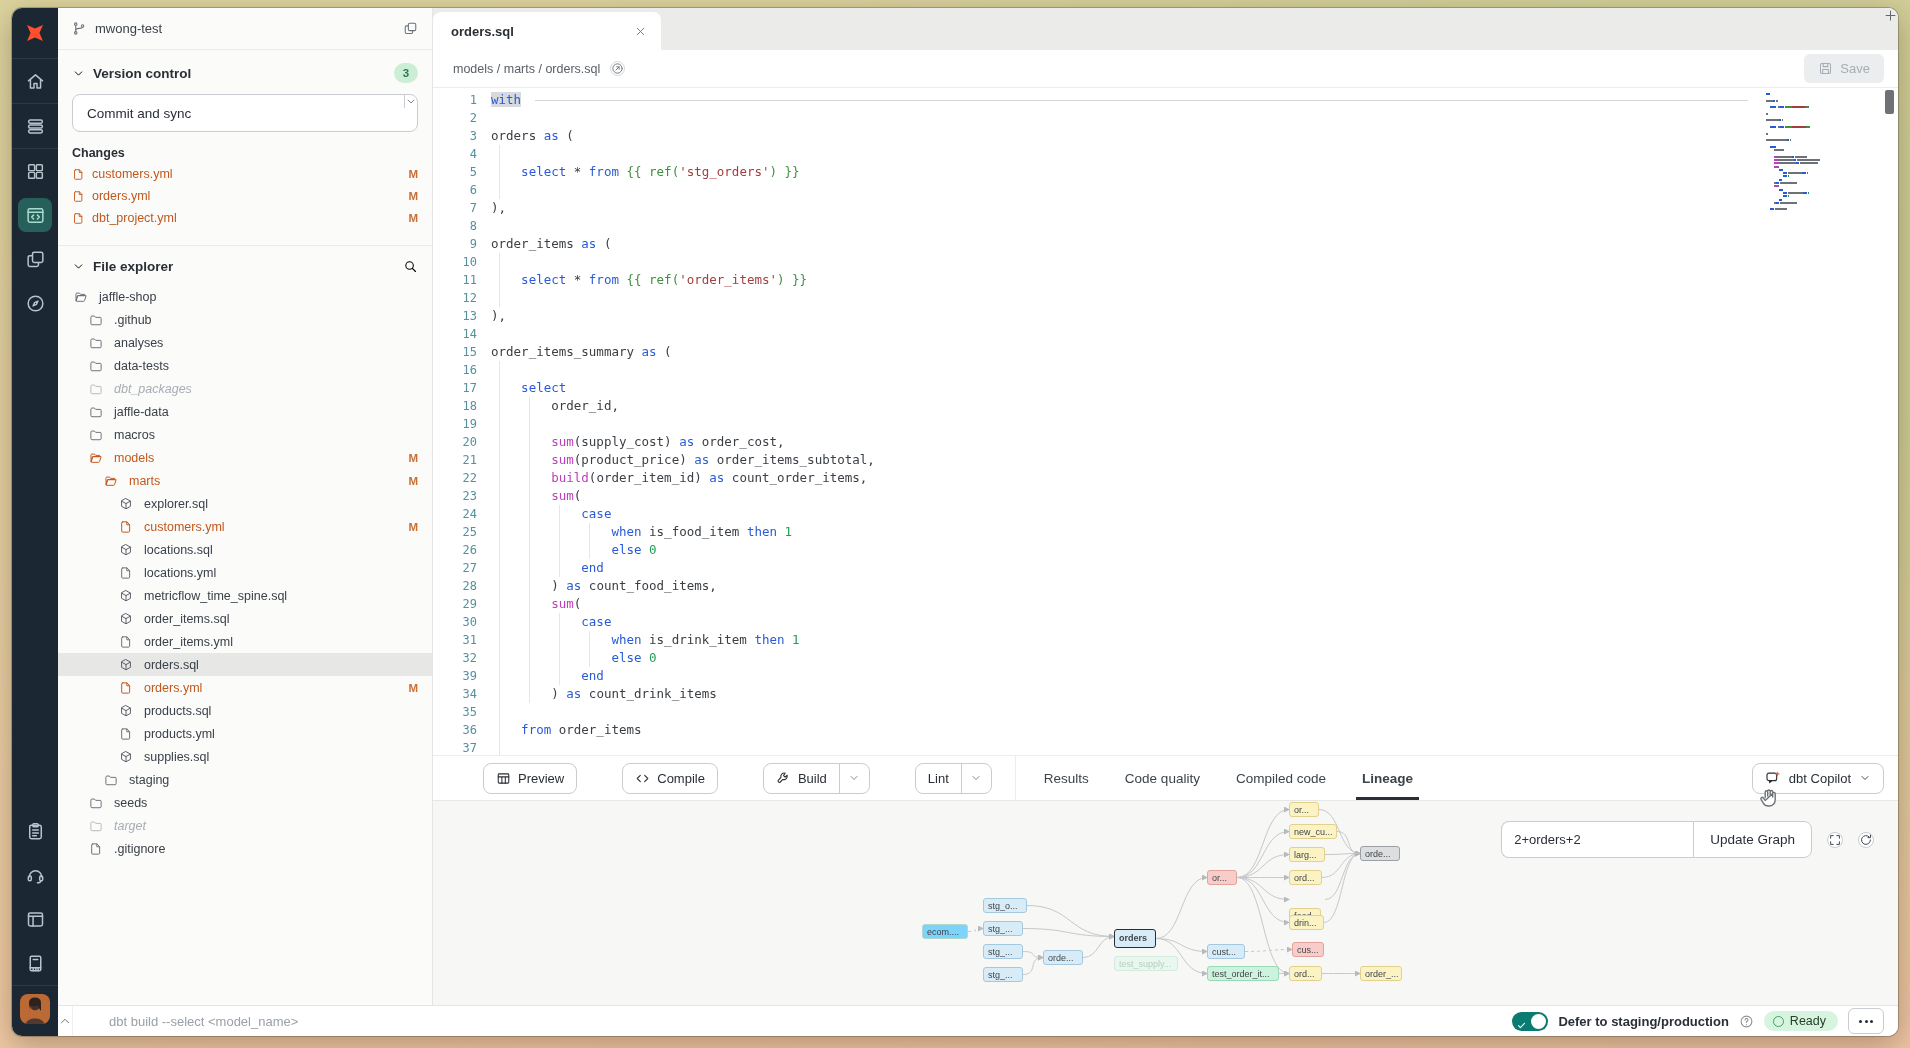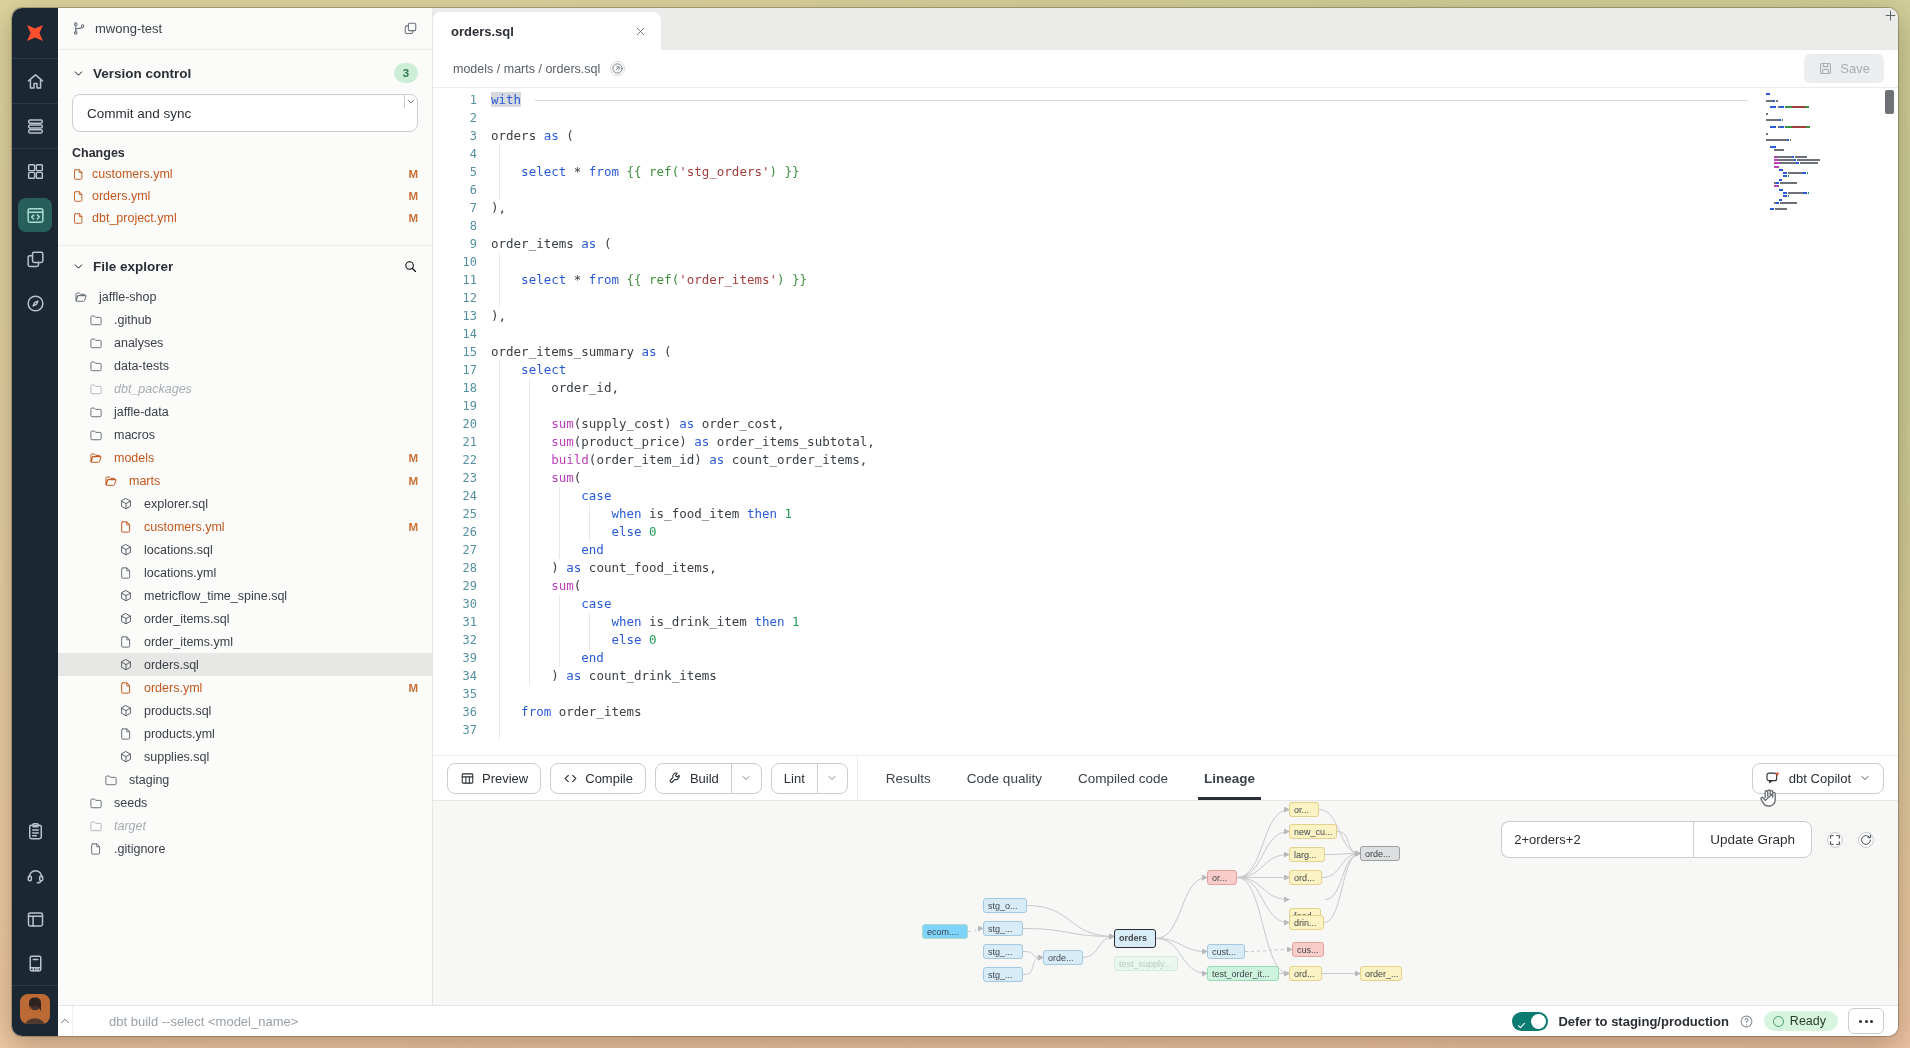--- a/index.html
+++ b/index.html
@@ -74,24 +74,24 @@
   .seg.sel { background:#d6dade; }
   .guide { position:absolute; top:0; bottom:0; width:1px; background:#e4e6e8; }
   .cursor-rule { position:absolute; top:9px; left:102px; right:150px; height:1px; background:#d7d7d7; }
   .minimap { position:absolute; top:5px; right:20px; width:112px; }
   .mm-row { height:2px; margin-bottom:1.3px; display:flex; }
   .mm-seg { height:2px; }
   .vthumb { position:absolute; top:2px; right:4px; width:9px; height:24px; background:#55595e; border-radius:2px; opacity:.85; cursor:pointer; }
 
   
   .toolbar { height:45px; border-top:1px solid #ececea; display:flex; align-items:center; padding:0 14px 0 14px; gap:9px; flex:0 0 45px; }
-  .tb-btn { height:31px; border:1px solid #c9ccd0; border-radius:8px; background:#fff; display:flex; align-items:center; overflow:hidden; cursor:pointer; }
+  .tb-btn { height:31px; border:1px solid #c9ccd0; border-radius:8px; background:#fff; display:flex; align-items:center; overflow:hidden; cursor:pointer;margin-left:36px; }
   .tb-btn .bseg { display:flex; align-items:center; gap:7px; padding:0 12px; font-size:13px; color:#2a2f36; height:100%; }
   .tb-btn .bdd { width:30px; height:100%; border-left:1px solid #c9ccd0; display:flex; align-items:center; justify-content:center; color:#6a727b; }
-  .tb-tabs { display:flex; align-items:stretch; height:100%; border-left:1px solid #ececea; padding-left:10px; }
+  .tb-tabs { display:flex; align-items:stretch; height:100%; margin-left:14px; border-left:1px solid #ececea; padding-left:10px; }
   .tb-tab { padding:0 18px; display:flex; align-items:center; font-size:13.5px; color:#3c434b; position:relative; cursor:pointer; }
   .tb-tab.active { font-weight:bold; }
   .tb-tab.active::after { content:""; position:absolute; left:12px; right:12px; bottom:0; height:3px; background:#2a2f36; }
   .copilot-btn { margin-left:auto; height:31px; border:1px solid #c9ccd0; border-radius:8px; background:#fff;
      display:flex; align-items:center; gap:8px; padding:0 12px; font-size:13px; color:#2a2f36; cursor:pointer; }
 
   
   .lineage { height:205px; flex:0 0 205px; position:relative; background:#f7f7f5; border-top:1px solid #e7e7e5; overflow:hidden; }
   .lineage svg.edges { position:absolute; inset:0; }
   .nd { position:absolute; height:15px; line-height:12px; font-size:9px; padding:1px 4px; border-radius:3px;
@@ -629,20 +629,21 @@
                 <div class="cl"><span class="ln">6</span><span class="guide" style="left: 65.52px;"></span></div>
                 <div class="cl"><span class="ln">7</span><span class="seg c-tx">),</span></div>
                 <div class="cl"><span class="ln">8</span></div>
                 <div class="cl"><span class="ln">9</span><span class="seg c-tx">order_items </span><span class="seg c-kw">as</span><span class="seg c-tx"> (</span></div>
                 <div class="cl"><span class="ln">10</span><span class="guide" style="left: 65.52px;"></span></div>
                 <div class="cl"><span class="ln">11</span><span class="guide" style="left: 65.52px;"></span><span class="seg c-tx">    </span><span class="seg c-kw">select</span><span class="seg c-tx"> * </span><span class="seg c-kw">from</span><span class="seg c-tx"> </span><span class="seg c-jj">{{ ref(</span><span class="seg c-st">'order_items'</span><span class="seg c-jj">) }}</span></div>
                 <div class="cl"><span class="ln">12</span><span class="guide" style="left: 65.52px;"></span></div>
                 <div class="cl"><span class="ln">13</span><span class="seg c-tx">),</span></div>
                 <div class="cl"><span class="ln">14</span></div>
                 <div class="cl"><span class="ln">15</span><span class="seg c-tx">order_items_summary </span><span class="seg c-kw">as</span><span class="seg c-tx"> (</span></div>
+                <div class="cl"><span class="ln">16</span><span class="guide" style="left: 65.52px;"></span></div>
                 <div class="cl"><span class="ln">17</span><span class="guide" style="left: 65.52px;"></span><span class="seg c-tx">    </span><span class="seg c-kw">select</span></div>
                 <div class="cl"><span class="ln">18</span><span class="guide" style="left: 65.52px;"></span><span class="guide" style="left: 95.6px;"></span><span class="seg c-tx">        order_id,</span></div>
                 <div class="cl"><span class="ln">19</span><span class="guide" style="left: 65.52px;"></span><span class="guide" style="left: 95.6px;"></span></div>
                 <div class="cl"><span class="ln">20</span><span class="guide" style="left: 65.52px;"></span><span class="guide" style="left: 95.6px;"></span><span class="seg c-tx">        </span><span class="seg c-fn">sum</span><span class="seg c-tx">(supply_cost) </span><span class="seg c-kw">as</span><span class="seg c-tx"> order_cost,</span></div>
                 <div class="cl"><span class="ln">21</span><span class="guide" style="left: 65.52px;"></span><span class="guide" style="left: 95.6px;"></span><span class="seg c-tx">        </span><span class="seg c-fn">sum</span><span class="seg c-tx">(product_price) </span><span class="seg c-kw">as</span><span class="seg c-tx"> order_items_subtotal,</span></div>
                 <div class="cl"><span class="ln">22</span><span class="guide" style="left: 65.52px;"></span><span class="guide" style="left: 95.6px;"></span><span class="seg c-tx">        </span><span class="seg c-fn">build</span><span class="seg c-tx">(order_item_id) </span><span class="seg c-kw">as</span><span class="seg c-tx"> count_order_items,</span></div>
                 <div class="cl"><span class="ln">23</span><span class="guide" style="left: 65.52px;"></span><span class="guide" style="left: 95.6px;"></span><span class="seg c-tx">        </span><span class="seg c-fn">sum</span><span class="seg c-tx">(</span></div>
                 <div class="cl"><span class="ln">24</span><span class="guide" style="left: 65.52px;"></span><span class="guide" style="left: 95.6px;"></span><span class="guide" style="left: 125.68px;"></span><span class="seg c-tx">            </span><span class="seg c-kw">case</span></div>
                 <div class="cl"><span class="ln">25</span><span class="guide" style="left: 65.52px;"></span><span class="guide" style="left: 95.6px;"></span><span class="guide" style="left: 125.68px;"></span><span class="guide" style="left: 155.76px;"></span><span class="seg c-tx">                </span><span class="seg c-kw">when</span><span class="seg c-tx"> is_food_item </span><span class="seg c-kw">then</span><span class="seg c-tx"> </span><span class="seg c-num">1</span></div>
                 <div class="cl"><span class="ln">26</span><span class="guide" style="left: 65.52px;"></span><span class="guide" style="left: 95.6px;"></span><span class="guide" style="left: 125.68px;"></span><span class="guide" style="left: 155.76px;"></span><span class="seg c-tx">                </span><span class="seg c-kw">else</span><span class="seg c-tx"> </span><span class="seg c-num">0</span></div>

